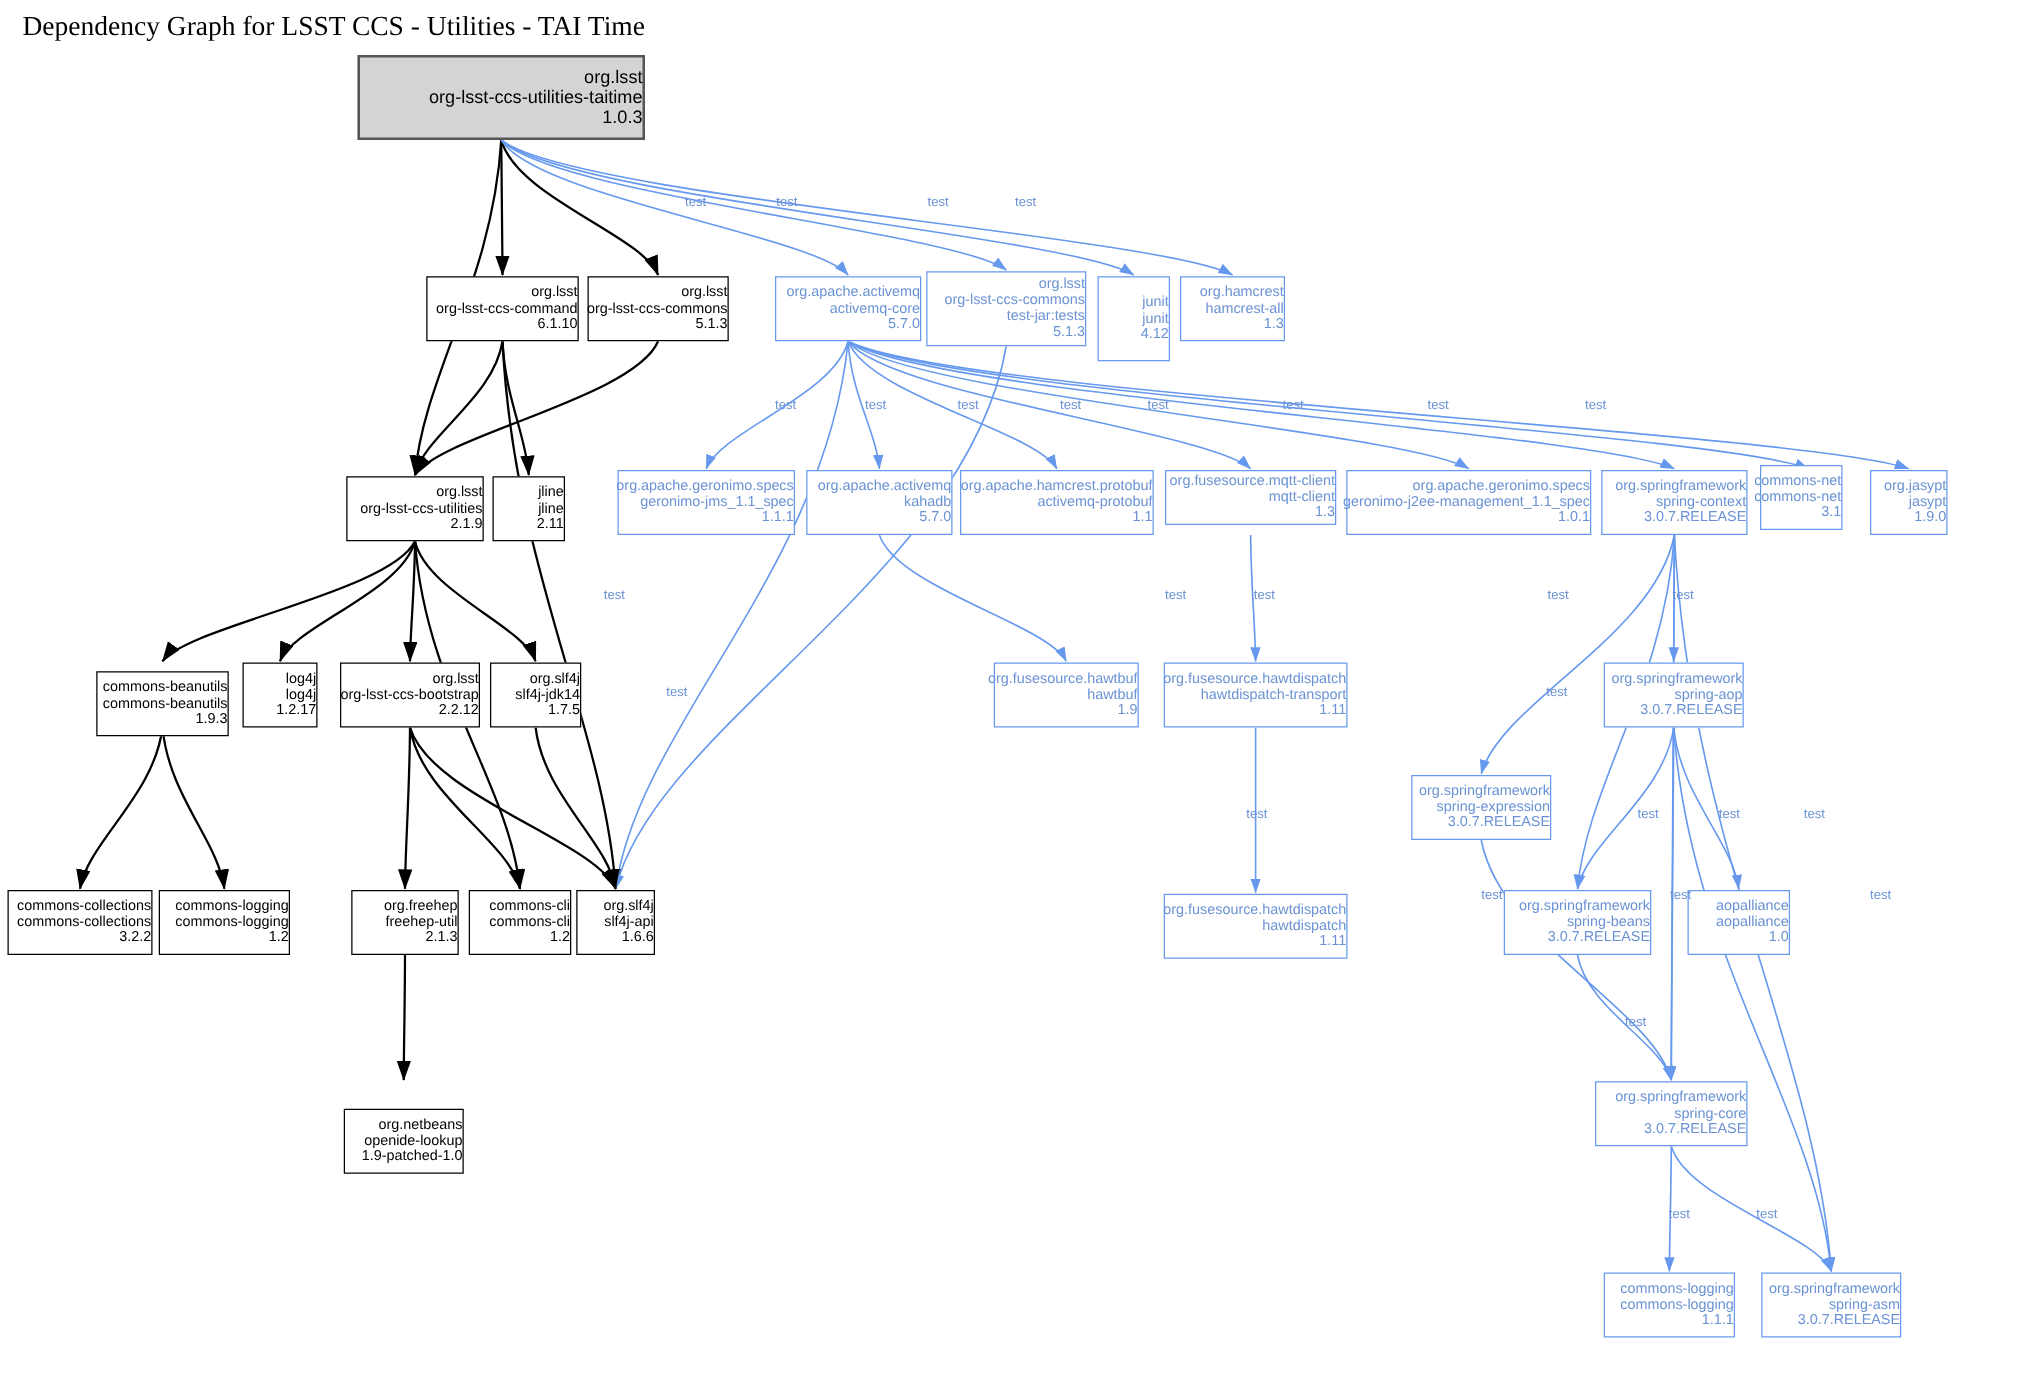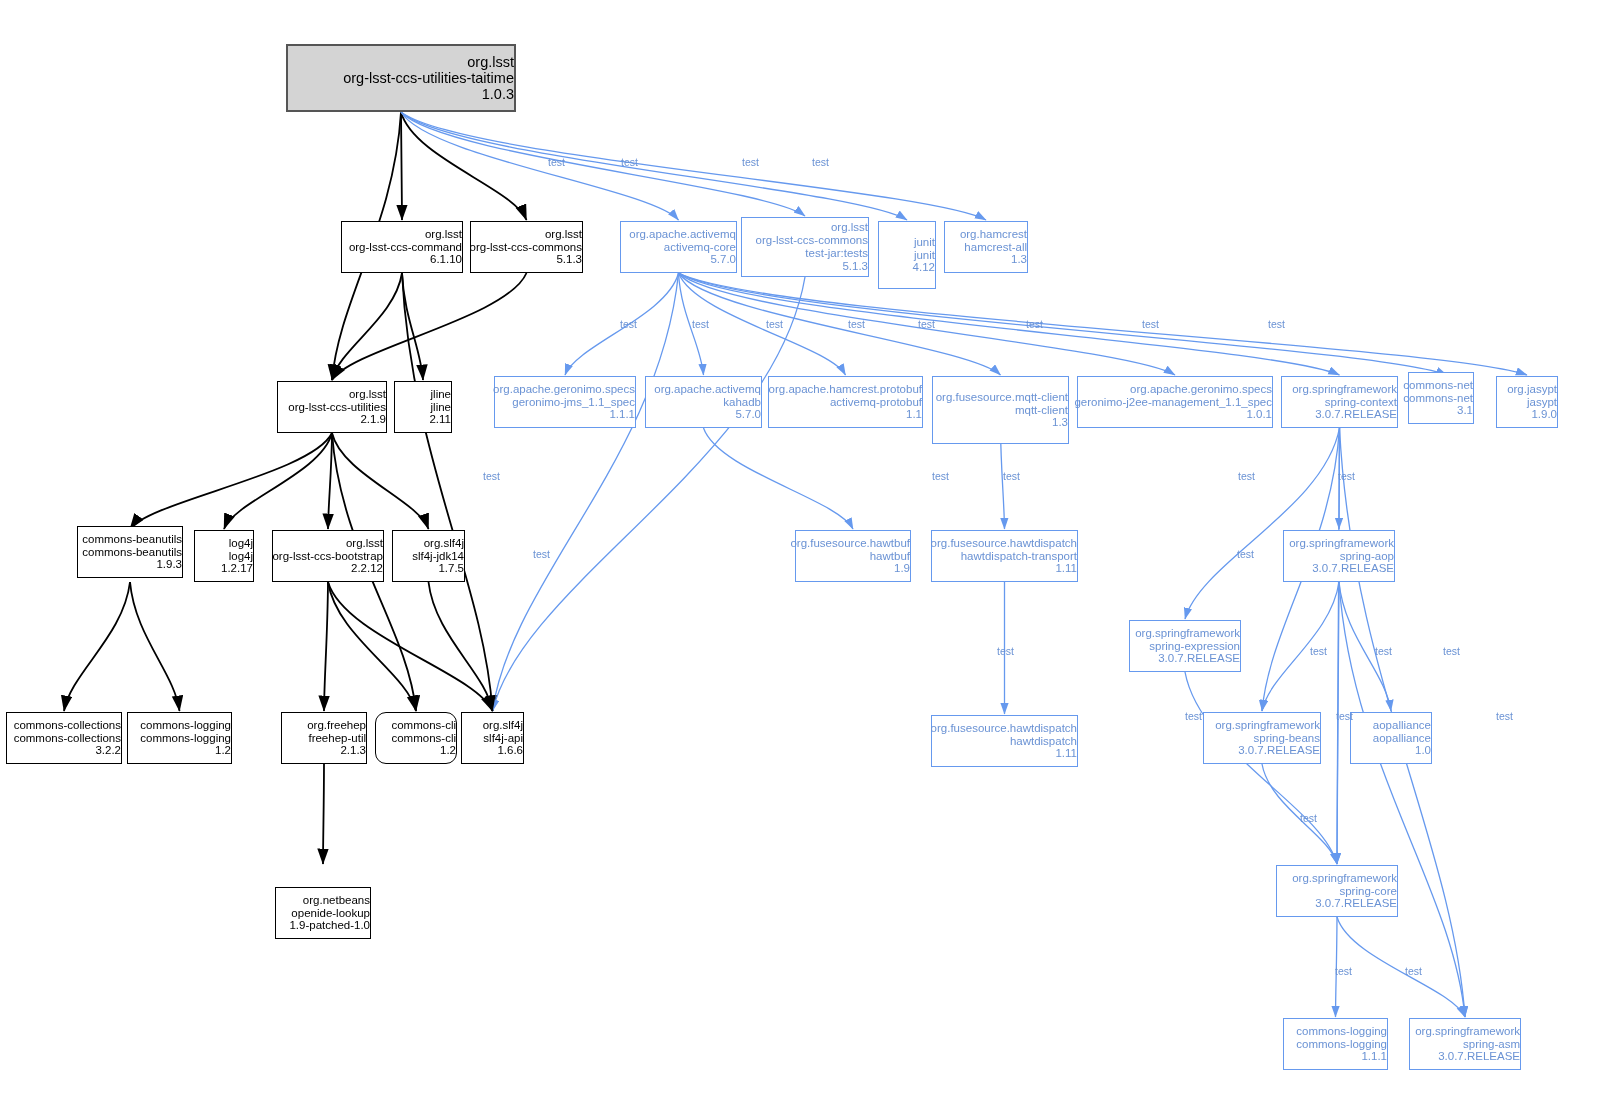--- a/index.html
+++ b/index.html
@@ -70,20 +70,21 @@
     font-size: 10.5px;
     color: #6a92d4;
     white-space: nowrap;
   }
 </style>
 </head>
 <body>
 
 <div id="canvas">
 
+  <div id="graph-title">Dependency Graph for LSST CCS - Utilities - TAI Time</div>
 
   <svg class="graph-layer" id="edge-layer" viewBox="0 0 1623 1109" preserveAspectRatio="none">
     <defs>
       <marker id="arrow-black" markerWidth="10" markerHeight="10" refX="8.6" refY="3.2" orient="auto" markerUnits="strokeWidth">
         <path d="M0,0 L9,3.2 L0,6.4 z" fill="#000000"></path>
       </marker>
       <marker id="arrow-blue" markerWidth="10" markerHeight="10" refX="8.6" refY="3.2" orient="auto" markerUnits="strokeWidth">
         <path d="M0,0 L9,3.2 L0,6.4 z" fill="#6699ee"></path>
       </marker>
     </defs>
@@ -195,21 +196,21 @@
       <div class="node-box blue" style="left: 645px; top: 376px; width: 117px; height: 52px;">
         <span class="node-line">org.apache.activemq</span>
         <span class="node-line">kahadb</span>
         <span class="node-line">5.7.0</span>
       </div>
       <div class="node-box blue" style="left: 768px; top: 376px; width: 155px; height: 52px;">
         <span class="node-line">org.apache.hamcrest.protobuf</span>
         <span class="node-line">activemq-protobuf</span>
         <span class="node-line">1.1</span>
       </div>
-      <div class="node-box blue" style="left: 932px; top: 376px; width: 137px; height: 68px;">
+      <div class="node-box blue" style="left: 932px; top: 376px; width: 137px; height: 44px;">
         <span class="node-line">org.fusesource.mqtt-client</span>
         <span class="node-line">mqtt-client</span>
         <span class="node-line">1.3</span>
       </div>
       <div class="node-box blue" style="left: 1077px; top: 376px; width: 196px; height: 52px;">
         <span class="node-line">org.apache.geronimo.specs</span>
         <span class="node-line">geronimo-j2ee-management_1.1_spec</span>
         <span class="node-line">1.0.1</span>
       </div>
       <div class="node-box blue" style="left: 1281px; top: 376px; width: 117px; height: 52px;">
@@ -220,21 +221,21 @@
       <div class="node-box blue" style="left: 1408px; top: 372px; width: 66px; height: 52px;">
         <span class="node-line">commons-net</span>
         <span class="node-line">commons-net</span>
         <span class="node-line">3.1</span>
       </div>
       <div class="node-box blue" style="left: 1496px; top: 376px; width: 62px; height: 52px;">
         <span class="node-line">org.jasypt</span>
         <span class="node-line">jasypt</span>
         <span class="node-line">1.9.0</span>
       </div>
-      <div class="node-box black" style="left: 77px; top: 526px; width: 106px; height: 52px;">
+      <div class="node-box black" style="left: 77px; top: 537px; width: 106px; height: 52px;">
         <span class="node-line">commons-beanutils</span>
         <span class="node-line">commons-beanutils</span>
         <span class="node-line">1.9.3</span>
       </div>
       <div class="node-box black" style="left: 194px; top: 530px; width: 60px; height: 52px;">
         <span class="node-line">log4j</span>
         <span class="node-line">log4j</span>
         <span class="node-line">1.2.17</span>
       </div>
       <div class="node-box black" style="left: 272px; top: 530px; width: 112px; height: 52px;">
@@ -290,21 +291,21 @@
       <div class="node-box black" style="left: 127px; top: 712px; width: 105px; height: 52px;">
         <span class="node-line">commons-logging</span>
         <span class="node-line">commons-logging</span>
         <span class="node-line">1.2</span>
       </div>
       <div class="node-box black" style="left: 281px; top: 712px; width: 86px; height: 52px;">
         <span class="node-line">org.freehep</span>
         <span class="node-line">freehep-util</span>
         <span class="node-line">2.1.3</span>
       </div>
-      <div class="node-box black" style="left: 375px; top: 712px; width: 82px; height: 52px; border-radius: 11px;">
+      <div class="node-box black" style="left: 375px; top: 712px; width: 82px; height: 52px;">
         <span class="node-line">commons-cli</span>
         <span class="node-line">commons-cli</span>
         <span class="node-line">1.2</span>
       </div>
       <div class="node-box black" style="left: 461px; top: 712px; width: 63px; height: 52px;">
         <span class="node-line">org.slf4j</span>
         <span class="node-line">slf4j-api</span>
         <span class="node-line">1.6.6</span>
       </div>
       <div class="node-box blue" style="left: 1276px; top: 865px; width: 122px; height: 52px;">

